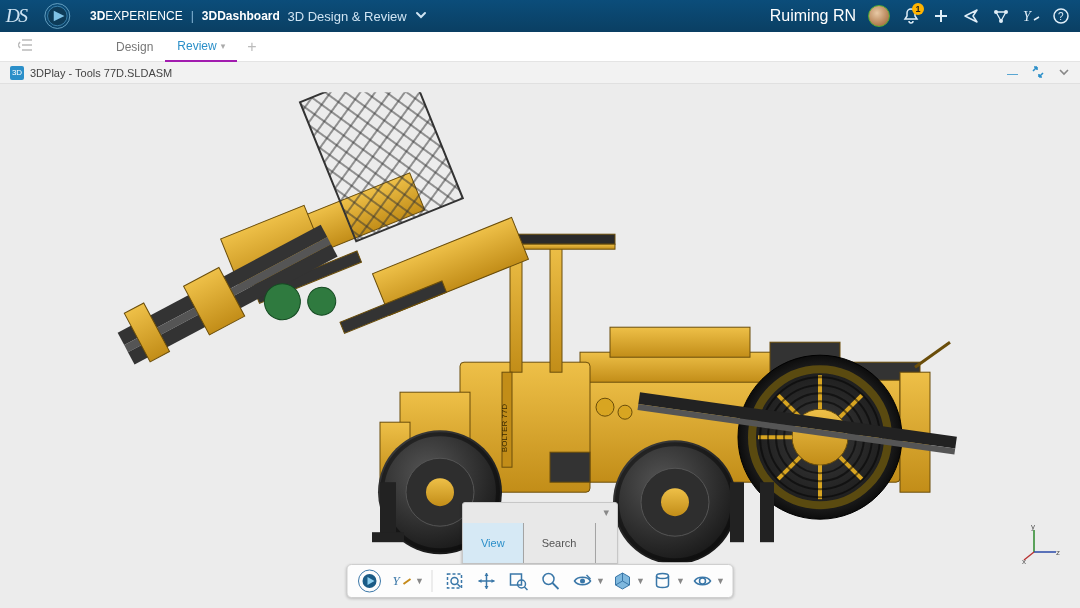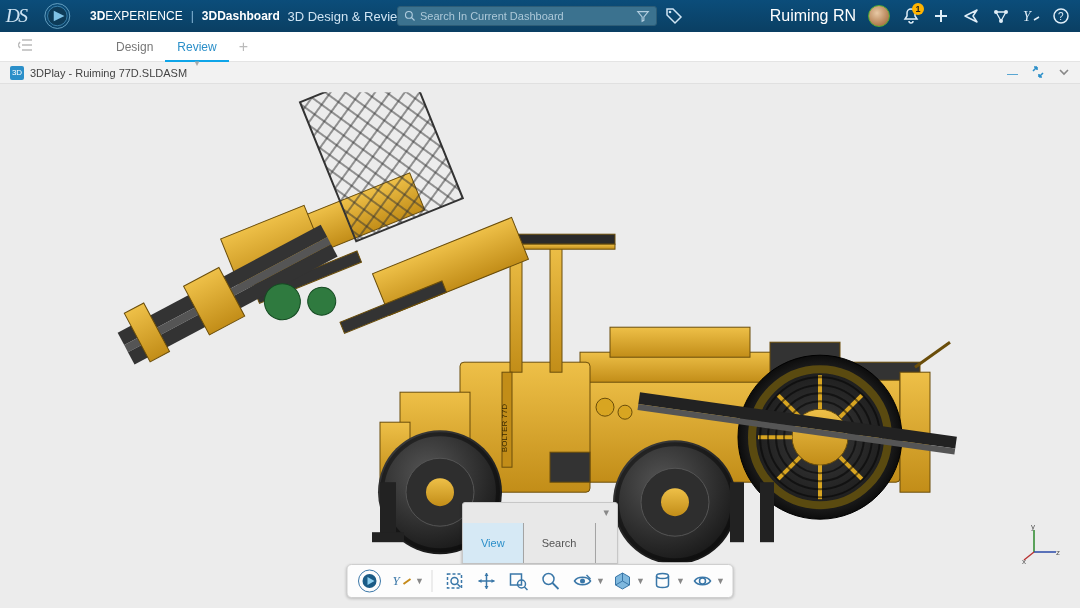--- a/index.html
+++ b/index.html
@@ -23,21 +23,21 @@
   .header-right { margin-left:auto; display:flex; align-items:center; gap:12px; }
   .user-name { color:#fff; font-size:16px; }
   .avatar { width:22px; height:22px; border-radius:50%; background:radial-gradient(circle at 40% 35%, #e8c9a5, #a97143 80%); border:1px solid #5a3; position:relative; }
   .hdr-ico { width:18px; height:18px; color:#e0eef8; display:flex; align-items:center; justify-content:center; cursor:pointer; position:relative; }
   .hdr-ico svg { width:18px; height:18px; }
   .badge { position:absolute; top:-4px; right:-4px; background:#ffb400; color:#222; font-size:9px; font-weight:bold; border-radius:50%; width:12px; height:12px; display:flex; align-items:center; justify-content:center; }
   
   .subnav { height:30px; background:#fff; border-bottom:1px solid #e4e4e4; display:flex; align-items:center; padding-left:18px; font-size:12px; color:#777; }
   .subnav .expand-handle { margin-right:70px; color:#aaa; }
   .subnav .tab { padding:8px 12px; height:30px; display:flex; align-items:center; cursor:pointer; gap:4px; }
-  .subnav .tab.active { color:#2b8fc9; border-bottom:2px solid #0ea5e9;flex-direction:column; }
+  .subnav .tab.active { color:#2b8fc9; border-bottom:2px solid #a21caf; }
   .subnav .tab .caret { font-size:9px; color:#aaa; }
   .subnav .add { color:#bbb; font-size:16px; padding:0 10px; cursor:pointer; }
   
   .filebar { height:22px; background:#f2f2f2; border-bottom:1px solid #e0e0e0; display:flex; align-items:center; padding:0 10px; font-size:11px; color:#444; }
   .filebar .appico { width:14px; height:14px; background:#2b8fc9; color:#fff; font-size:8px; display:flex; align-items:center; justify-content:center; border-radius:2px; margin-right:6px; }
   .filebar-right { margin-left:auto; display:flex; align-items:center; gap:14px; color:#2b8fc9; }
   .filebar-right span { cursor:pointer; }
   
   .viewport { position:relative; height:524px; background:#ececec; overflow:hidden; }
   .viewport svg.model { position:absolute; left:50%; top:50%; transform:translate(-50%,-54%); }
@@ -73,38 +73,20 @@
     <span class="exp"><b>3D</b><span>EXPERIENCE</span></span>
     <span class="sep">|</span>
     <span class="dash"><b>3DDashboard</b></span>
     <span class="section">&nbsp;<span>3D Design &amp; Review</span></span>
     <span class="caret">
       <svg width="12" height="12" viewBox="0 0 12 12">
           <path d="M2 4 L6 8 L10 4" stroke="#cfe4f3" stroke-width="2" fill="none" stroke-linecap="round"></path>
         </svg>
     </span>
   </div>
-  <div class="search-wrap">
-    <div class="search">
-      <svg class="mag" viewBox="0 0 16 16">
-          <circle cx="6.5" cy="6.5" r="4.5" stroke="#cfe4f3" stroke-width="1.5" fill="none"></circle>
-          <line x1="10" y1="10" x2="14" y2="14" stroke="#cfe4f3" stroke-width="1.5"></line>
-        </svg>
-      <input placeholder="Search In Current Dashboard" style="">
-      <svg class="funnel" viewBox="0 0 16 16">
-          <path d="M2 3h12L9 9v4l-2 1V9L2 3z" fill="none" stroke="#cfe4f3" stroke-width="1.3"></path>
-        </svg>
-    </div>
-    <span class="tag-ico">
-      <svg viewBox="0 0 18 18">
-          <path d="M2 2h6l8 8-6 6-8-8V2z" fill="none" stroke="#cfe4f3" stroke-width="1.5"></path>
-          <circle cx="5" cy="5" r="1.3" fill="#cfe4f3"></circle>
-        </svg>
-    </span>
-  </div>
   <div class="header-right">
     <span class="user-name">Ruiming RN</span>
     <div class="avatar"></div>
     <span class="hdr-ico">
       <svg viewBox="0 0 18 18">
           <path d="M9 2c-2.5 0-4 2-4 4v3l-2 3h12l-2-3V6c0-2-1.5-4-4-4z M7 14a2 2 0 004 0" fill="none" stroke="#e0eef8" stroke-width="1.5"></path>
         </svg>
       <span class="badge">1</span>
     </span>
     <span class="hdr-ico">
@@ -153,21 +135,21 @@
     </div>
   <div class="tab active">
       <span>Review</span>
       <span class="caret">▾</span>
     </div>
   <div class="add">+</div>
 </div>
 
 <div class="filebar">
   <div class="appico">3D</div>
-  <span>3DPlay - Ruiming 77D.SLDASM</span>
+  <span>3DPlay - Tools 77D.SLDASM</span>
   <div class="filebar-right">
     <span>—</span>
     <span>
       <svg width="12" height="12" viewBox="0 0 12 12">
           <path d="M1 5L5 1M5 1v3M5 1H2 M11 7L7 11M7 11V8M7 11h3" stroke="#2b8fc9" stroke-width="1.6" fill="none"></path>
         </svg>
     </span>
     <span>
       <svg width="12" height="12" viewBox="0 0 12 12">
           <path d="M2 4L6 8L10 4" stroke="#888" stroke-width="1.6" fill="none"></path>

